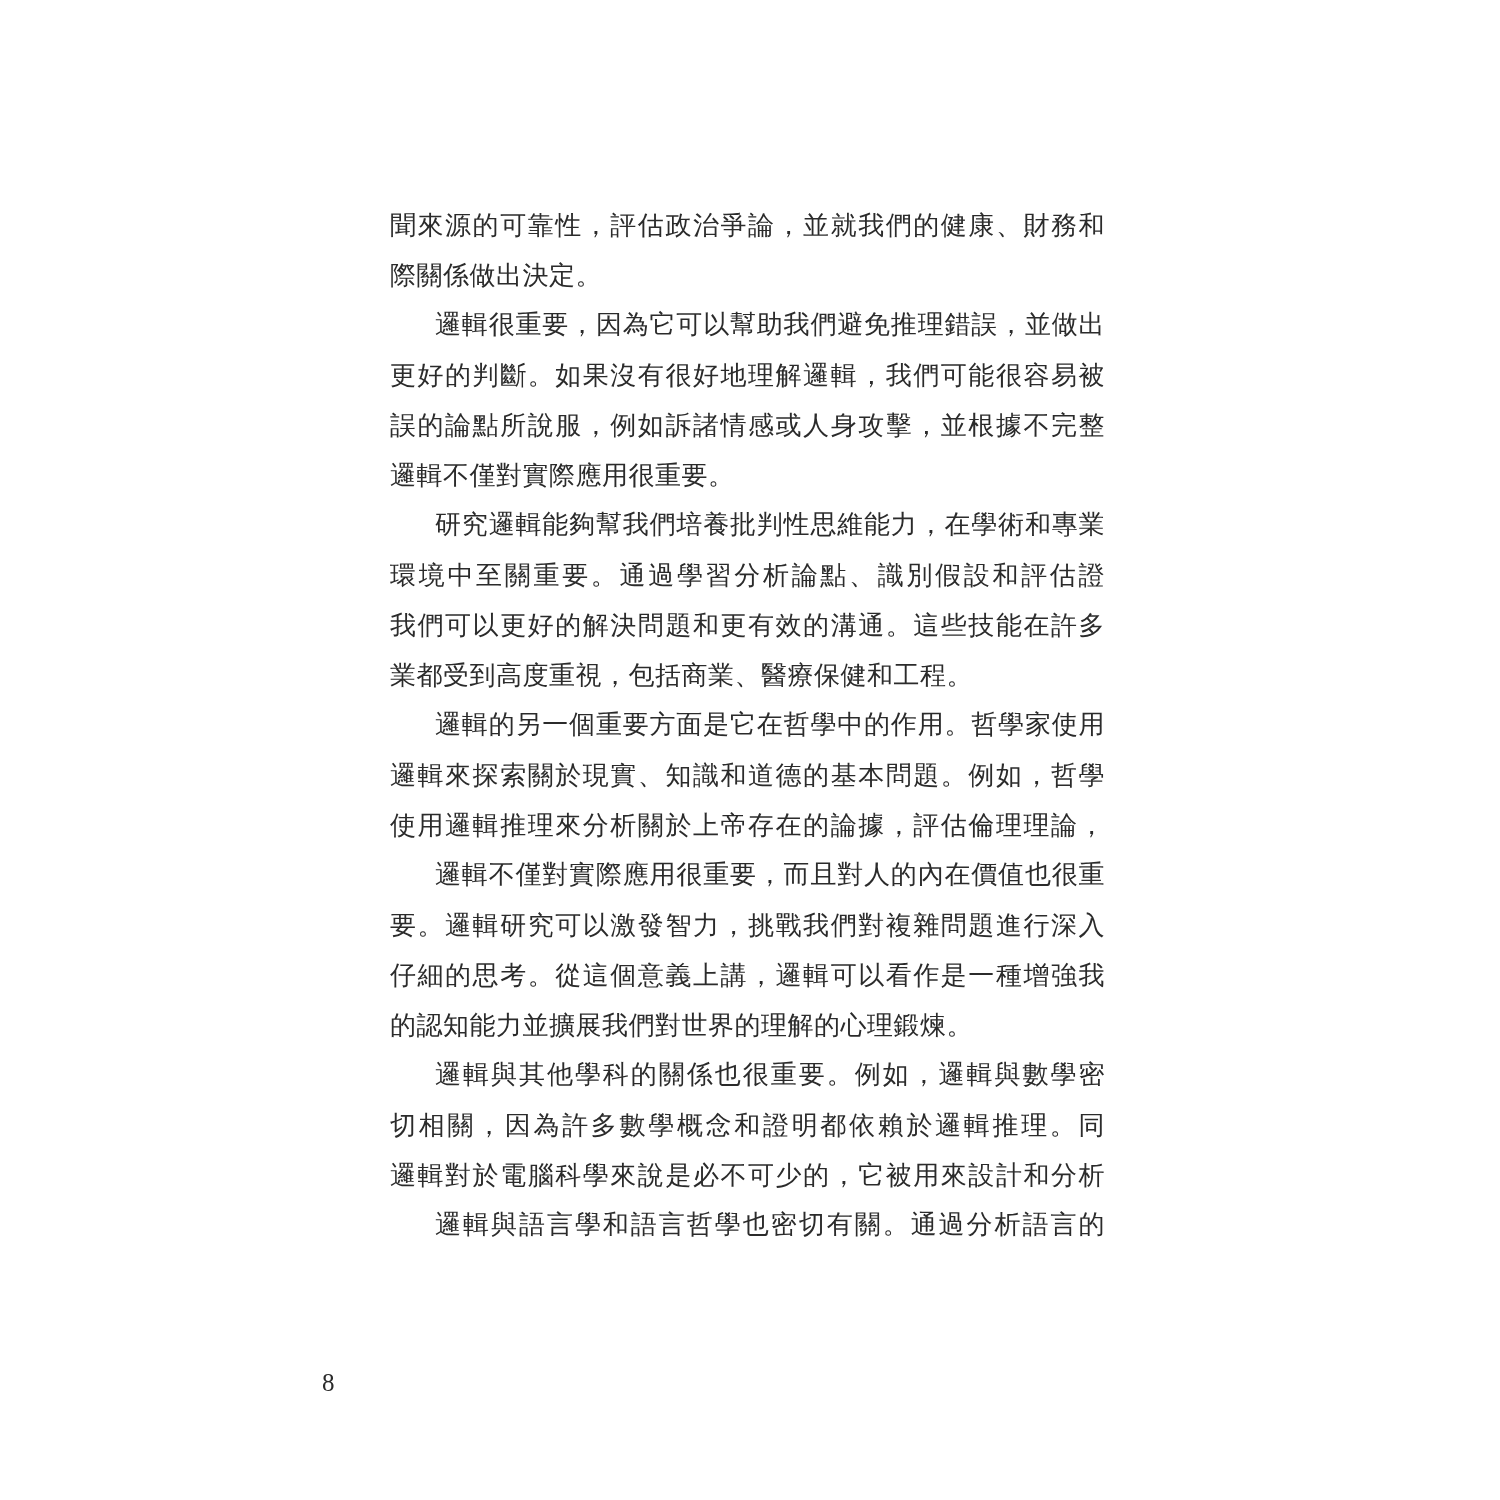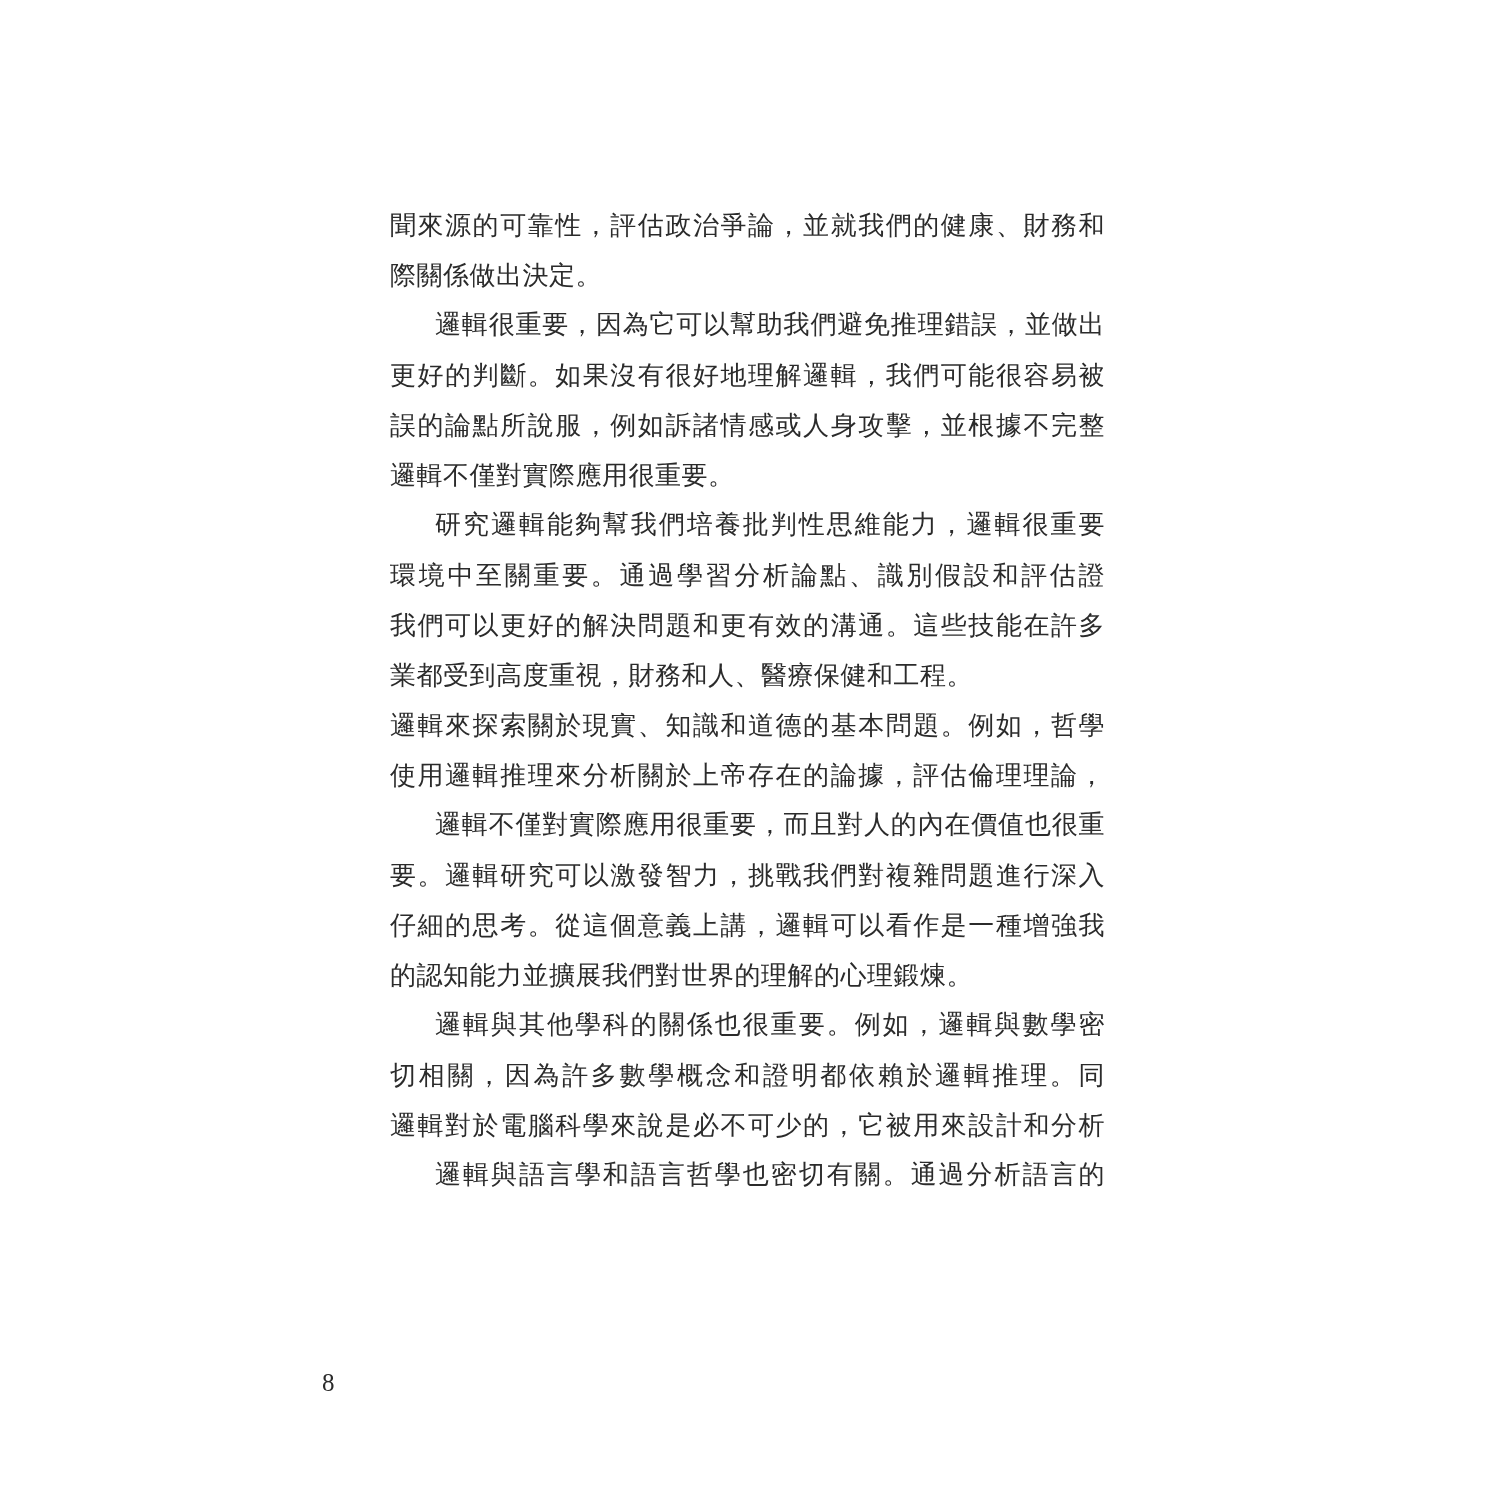--- a/index.html
+++ b/index.html
@@ -52,24 +52,25 @@
 <body>
 
 <div class="page">
   <div class="text-block">
       <div class="line">聞來源的可靠性，評估政治爭論，並就我們的健康、財務和人</div>
       <div class="line unjust">際關係做出決定。</div>
       <div class="line indent">邏輯很重要，因為它可以幫助我們避免推理錯誤，並做出</div>
       <div class="line">更好的判斷。如果沒有很好地理解邏輯，我們可能很容易被錯</div>
       <div class="line">誤的論點所說服，例如訴諸情感或人身攻擊，並根據不完整或</div>
       <div class="line unjust">邏輯不僅對實際應用很重要。</div>
-      <div class="line indent">研究邏輯能夠幫我們培養批判性思維能力，邏輯很重要</div>
+      <div class="line indent">研究邏輯能夠幫我們培養批判性思維能力，在學術和專業</div>
       <div class="line">環境中至關重要。通過學習分析論點、識別假設和評估證據，</div>
       <div class="line">我們可以更好的解決問題和更有效的溝通。這些技能在許多行</div>
-      <div class="line unjust">業都受到高度重視，財務和人、醫療保健和工程。</div>
+      <div class="line unjust">業都受到高度重視，包括商業、醫療保健和工程。</div>
+      <div class="line indent">邏輯的另一個重要方面是它在哲學中的作用。哲學家使用</div>
       <div class="line">邏輯來探索關於現實、知識和道德的基本問題。例如，哲學家</div>
       <div class="line">使用邏輯推理來分析關於上帝存在的論據，評估倫理理論，以</div>
       <div class="line indent">邏輯不僅對實際應用很重要，而且對人的內在價值也很重</div>
       <div class="line">要。邏輯研究可以激發智力，挑戰我們對複雜問題進行深入和</div>
       <div class="line">仔細的思考。從這個意義上講，邏輯可以看作是一種增強我們</div>
       <div class="line unjust">的認知能力並擴展我們對世界的理解的心理鍛煉。</div>
       <div class="line indent">邏輯與其他學科的關係也很重要。例如，邏輯與數學密</div>
       <div class="line">切相關，因為許多數學概念和證明都依賴於邏輯推理。同樣，</div>
       <div class="line">邏輯對於電腦科學來說是必不可少的，它被用來設計和分析算</div>
       <div class="line indent">邏輯與語言學和語言哲學也密切有關。通過分析語言的</div>

